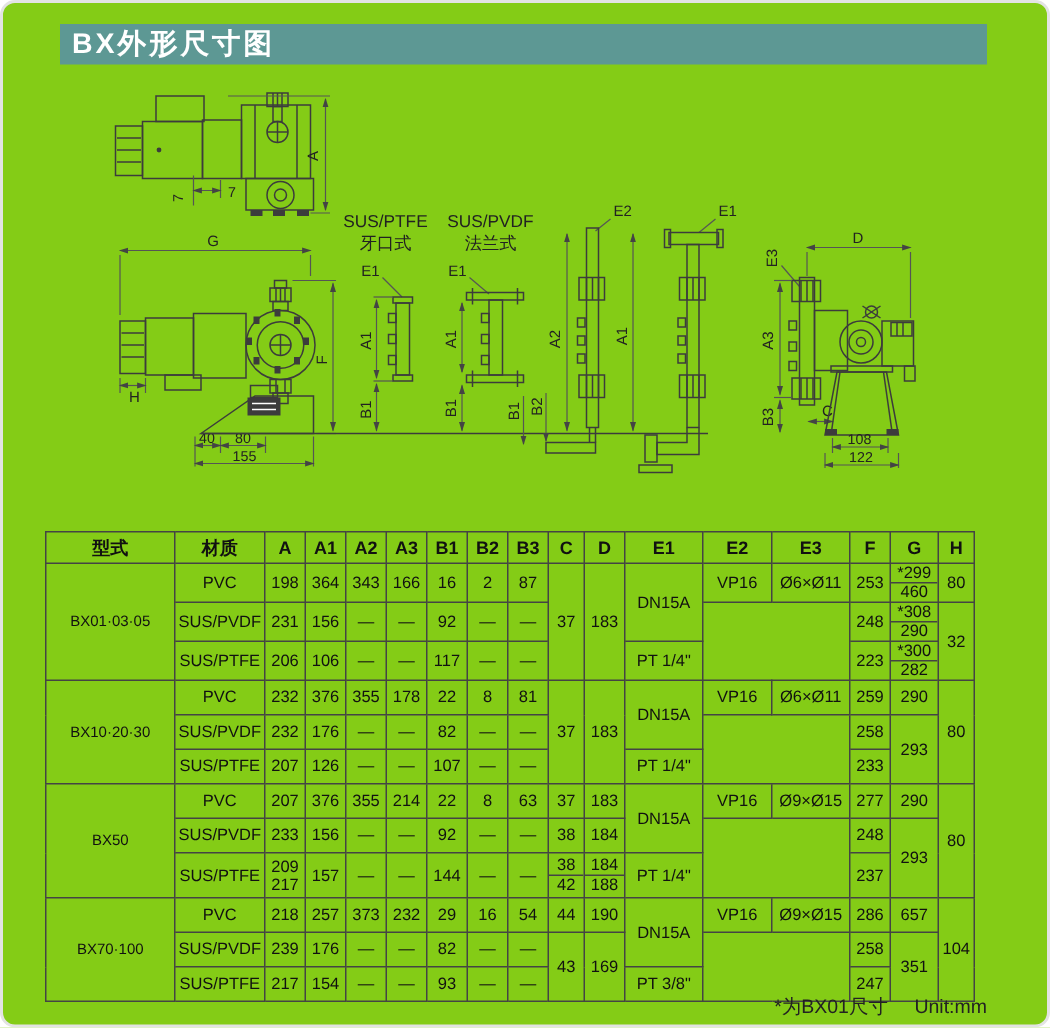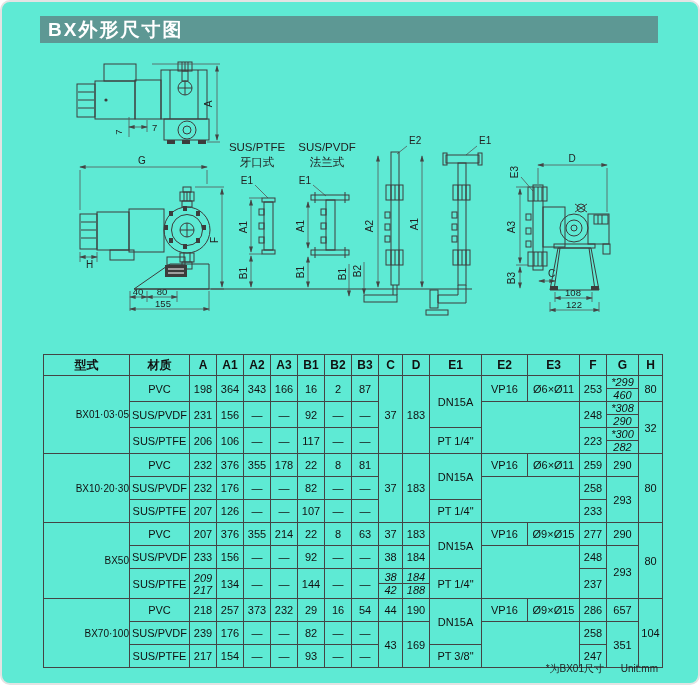--- a/index.html
+++ b/index.html
@@ -1,40 +1,40 @@
 <!DOCTYPE html>
 <html><head>
 <meta charset="utf-8">
 <style>
   html,body{margin:0;padding:0;background:#fff;}
   body{width:700px;height:685px;font-family:"Liberation Sans","DejaVu Sans",sans-serif;}
-  .page{position:relative;width:700px;height:685px;box-sizing:border-box;background:#5eead4;
+  .page{position:relative;width:700px;height:685px;box-sizing:border-box;background:#84cc16;
         border:2px solid #e3e3e3;border-radius:10px;overflow:hidden;}
   .titlebar{position:absolute;left:38px;top:14px;width:618px;height:27px;background:#5d9894;
         color:#fff;font-size:19px;font-weight:bold;line-height:27px;padding-left:8px;
         box-sizing:border-box;letter-spacing:2px;}
   svg.drawing{position:absolute;left:0;top:42px;}
   svg .ln{stroke:#3c3c3c;stroke-width:1;fill:none;}
   svg .fl{fill:#3c3c3c;stroke:none;}
   svg .dim{stroke:#555;stroke-width:0.8;fill:none;}
   svg text{fill:#222;font-size:10px;font-family:"Liberation Sans","DejaVu Sans",sans-serif;}
   svg text.ttl{font-size:11.5px;}
   svg text.num{font-size:9.5px;}
-  .tablewrap{position:absolute;left:41px;top:352px;width:546px;}
+  .tablewrap{position:absolute;left:28px;top:352px;width:546px;}
   table{border-collapse:collapse;table-layout:fixed;width:618px;color:#111;}
   th,td{border:1px solid #444;text-align:center;vertical-align:middle;padding:0;height:22px;
         font-size:11px;overflow:hidden;white-space:nowrap;}
   th{font-size:12px;font-weight:bold;height:20px;}
   tr.rh25>td{height:25px;}
   tr.rh29>td{height:29px;}
-  td.model{font-size:10px;text-align:right;}
-  .split{display:flex;flex-direction:column;justify-content:space-between;line-height:12px;font-style:italic;}
+  td.model{font-size:10px;}
+  .split{display:flex;flex-direction:column;justify-content:space-between;line-height:12px;}
   .split span{display:block;}
   .split.lined span:first-child{border-bottom:1px solid #444;}
-  .footnote{position:absolute;right:40px;top:660px;font-size:10px;color:#222;}
+  .footnote{position:absolute;right:40px;top:660px;font-size:13px;color:#222;}
   .footnote span{margin-left:14px;}
   .footnote span:first-child{margin-left:0;}
 </style>
 </head>
 <body>
 
 <div class="page">
 
   <div class="titlebar">BX外形尺寸图</div>
 
@@ -495,21 +495,21 @@
         <td rowspan="2">293</td>
       </tr>
       <tr class="rh29">
         <td>SUS/PTFE</td>
         <td>
               <div class="split">
           <span>209</span>
                 <span>217</span>
               </div>
             </td>
-        <td>134</td>
+        <td>157</td>
         <td>—</td>
         <td>—</td>
         <td>144</td>
         <td>—</td>
         <td>—</td>
         <td>
               <div class="split lined">
           <span>38</span>
                 <span>42</span>
               </div>

